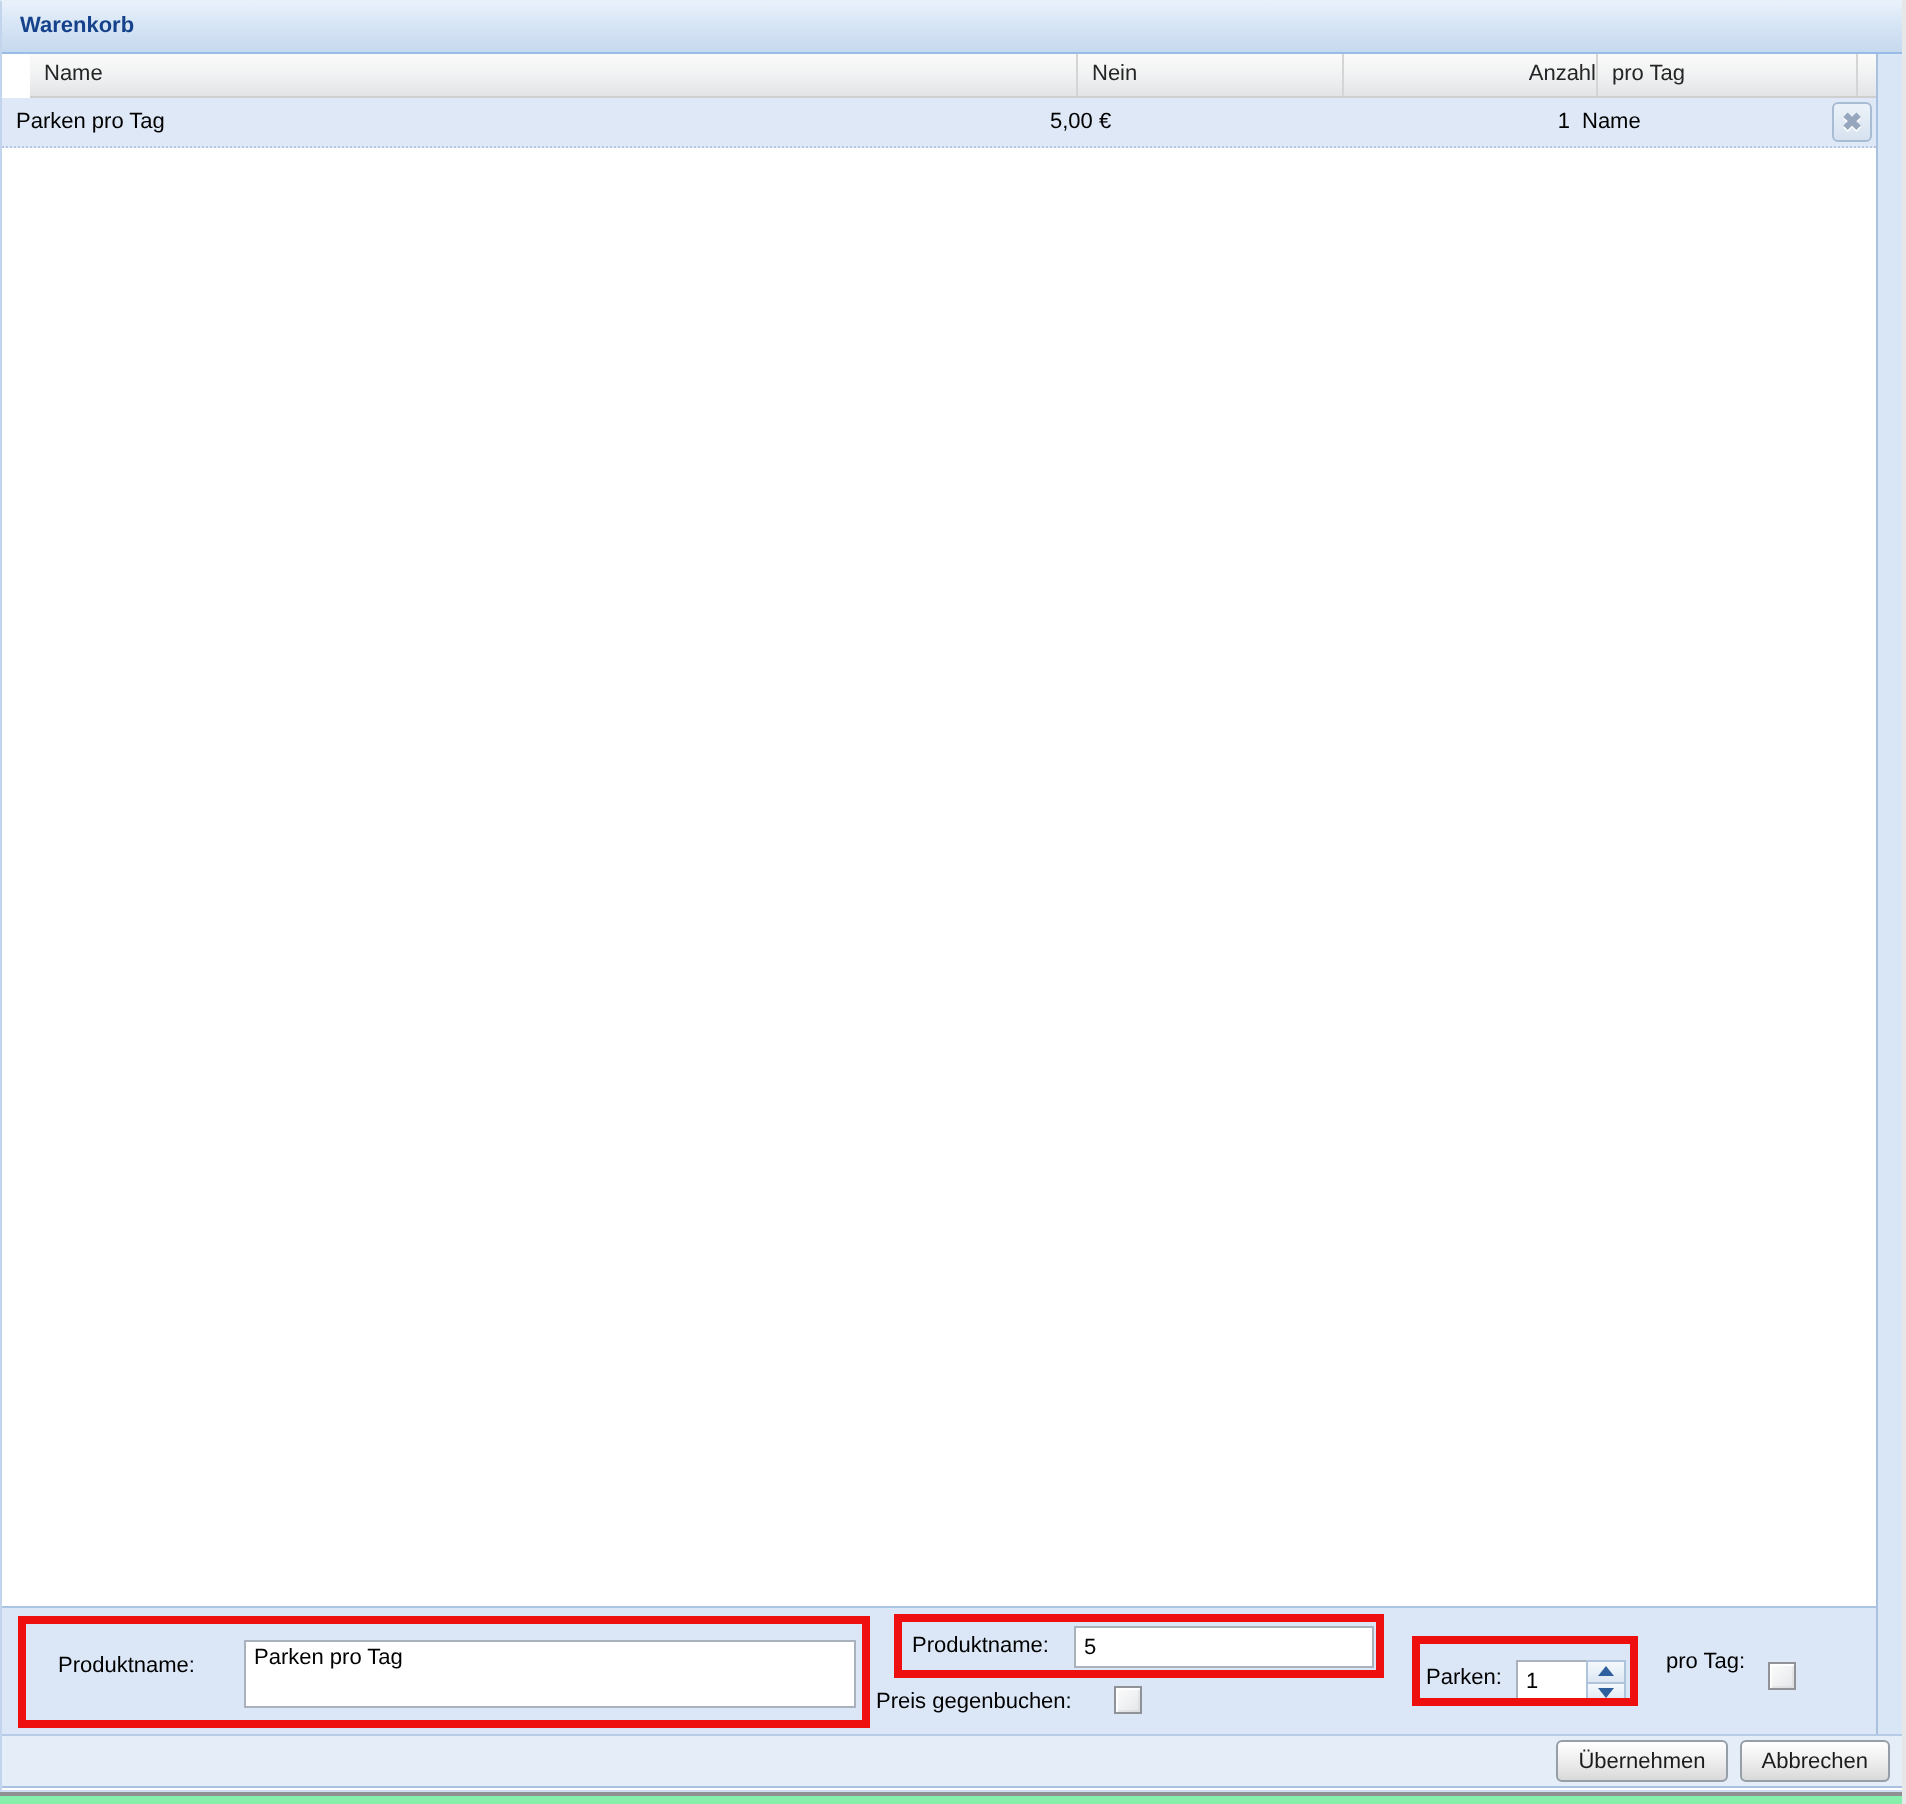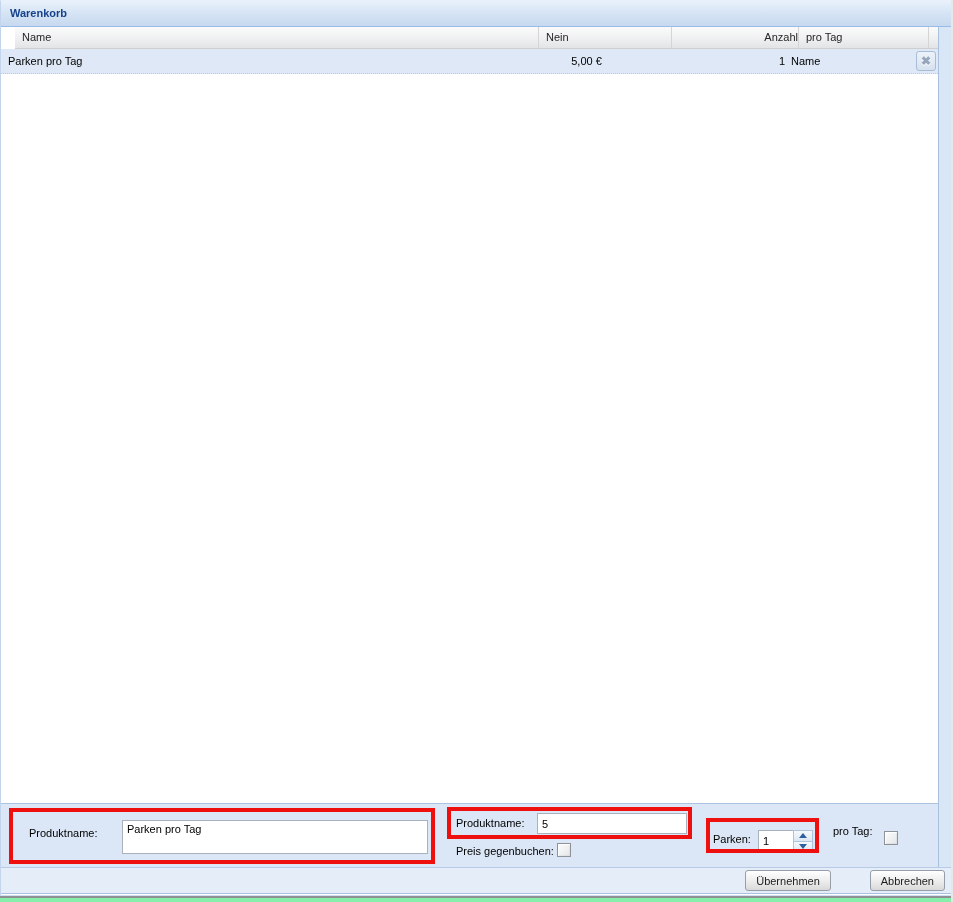--- a/index.html
+++ b/index.html
@@ -48,21 +48,21 @@
   .c-anzahl { width:127px;text-align:right; }
   .c-protag { width:130px; }
   .c-del    { flex:1; }
   .grid-row {
     display:flex; height:25px; align-items:center;
     background:#dfe8f6;
     border-bottom:1px dotted #b9c8e2;
   }
   .rcell { overflow:hidden; white-space:nowrap; }
   .rcell.c-name   { padding-left:7px; }
-  .rcell.c-preis  { text-align:center; padding-right:10px; }
+  .rcell.c-preis  { text-align:left; padding-right:10px; }
   .rcell.c-anzahl { padding-left:6px; }
   .rcell.c-protag { padding-left:6px; }
   .del-btn {
     width:20px; height:20px; margin-left:1px; cursor:pointer;
     border:1px solid #a8bcd4; border-radius:3px;
     background:linear-gradient(#ecf2f9, #d7e2f0);
     display:flex; align-items:center; justify-content:center;
   }
   .del-glyph { color:#96a7bd; font-size:12px; font-weight:bold; line-height:1; text-shadow:0 1px 0 #fff; }
   
@@ -108,21 +108,21 @@
   .footer {
     position:absolute; left:0; top:866px; right:0; height:27px;
     background:#e4edf8;
     border-top:1px solid #b7cbe7; border-bottom:1px solid #a9c0de;
     display:flex; align-items:center; justify-content:flex-end; gap:6px; padding-right:7px;
   }
   .btn {
     height:21px; padding:0 10px; cursor:pointer;
     border:1px solid #969ea8; border-radius:3px;
     background:linear-gradient(#ffffff, #ececec 55%, #d9d9d9);
-    font-family:"Liberation Sans", sans-serif; font-size:11px; color:#1c1c1c;margin-left:33px;
+    font-family:"Liberation Sans", sans-serif; font-size:11px; color:#1c1c1c;
   }
   
   .annotation {
     position:absolute; border:4px solid #ee0f0f; pointer-events:none; z-index:5;
   }
   .ann-produktname { left:8px; top:807px; width:426px; height:56px; }
   .ann-produktpreis { left:446px; top:806px; width:245px; height:32px; }
   .ann-anzahl { left:705px; top:817px; width:113px; height:35px; }
 </style>
 </head>
@@ -158,21 +158,21 @@
 
     <div class="right-strip"></div>
 
     <div class="form-band">
       <span class="flabel" style="left:28px; top:23px;">Produktname:</span>
       <textarea class="txt-input" style="left: 121px; top: 16px; width: 306px; height: 34px;">Parken pro Tag</textarea>
 
       <span class="flabel" style="left:455px; top:13px;">Produktname:</span>
       <input class="txt-input" style="left: 536px; top: 9px; width: 150px; height: 21px;" type="text" value="5">
 
-      <span class="flabel" style="left:455px; top:41px;">Preis gegenbuchen:</span>
+      <span class="flabel" style="left:437px; top:41px;">Preis gegenbuchen:</span>
       <div class="checkbox" style="left:556px; top:39px;"></div>
 
       <span class="flabel" style="left:712px; top:29px;">Parken:</span>
       <div class="spinner">
         <input class="spin-input" type="text" value="1" style="">
         <div class="spin-btns">
           <button class="spin-btn">
               <span class="tri-up"></span>
             </button>
           <button class="spin-btn">

